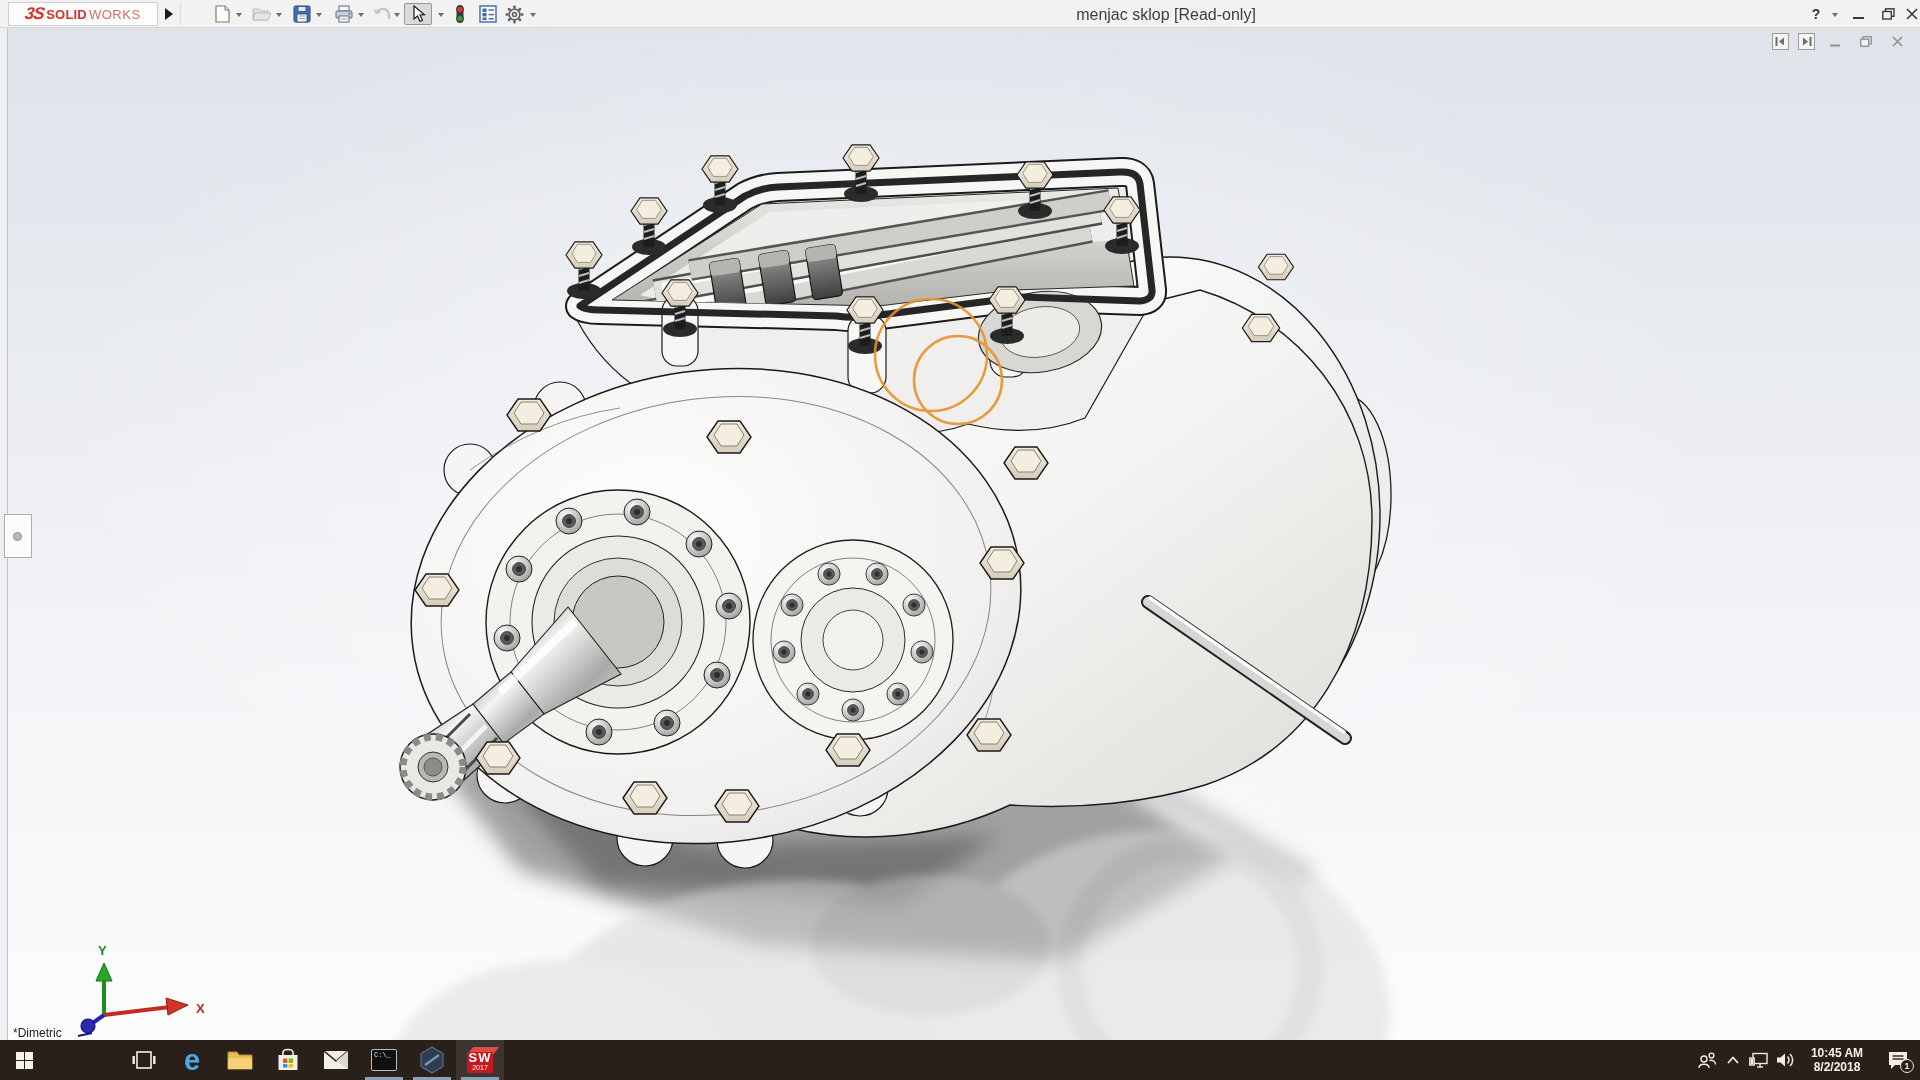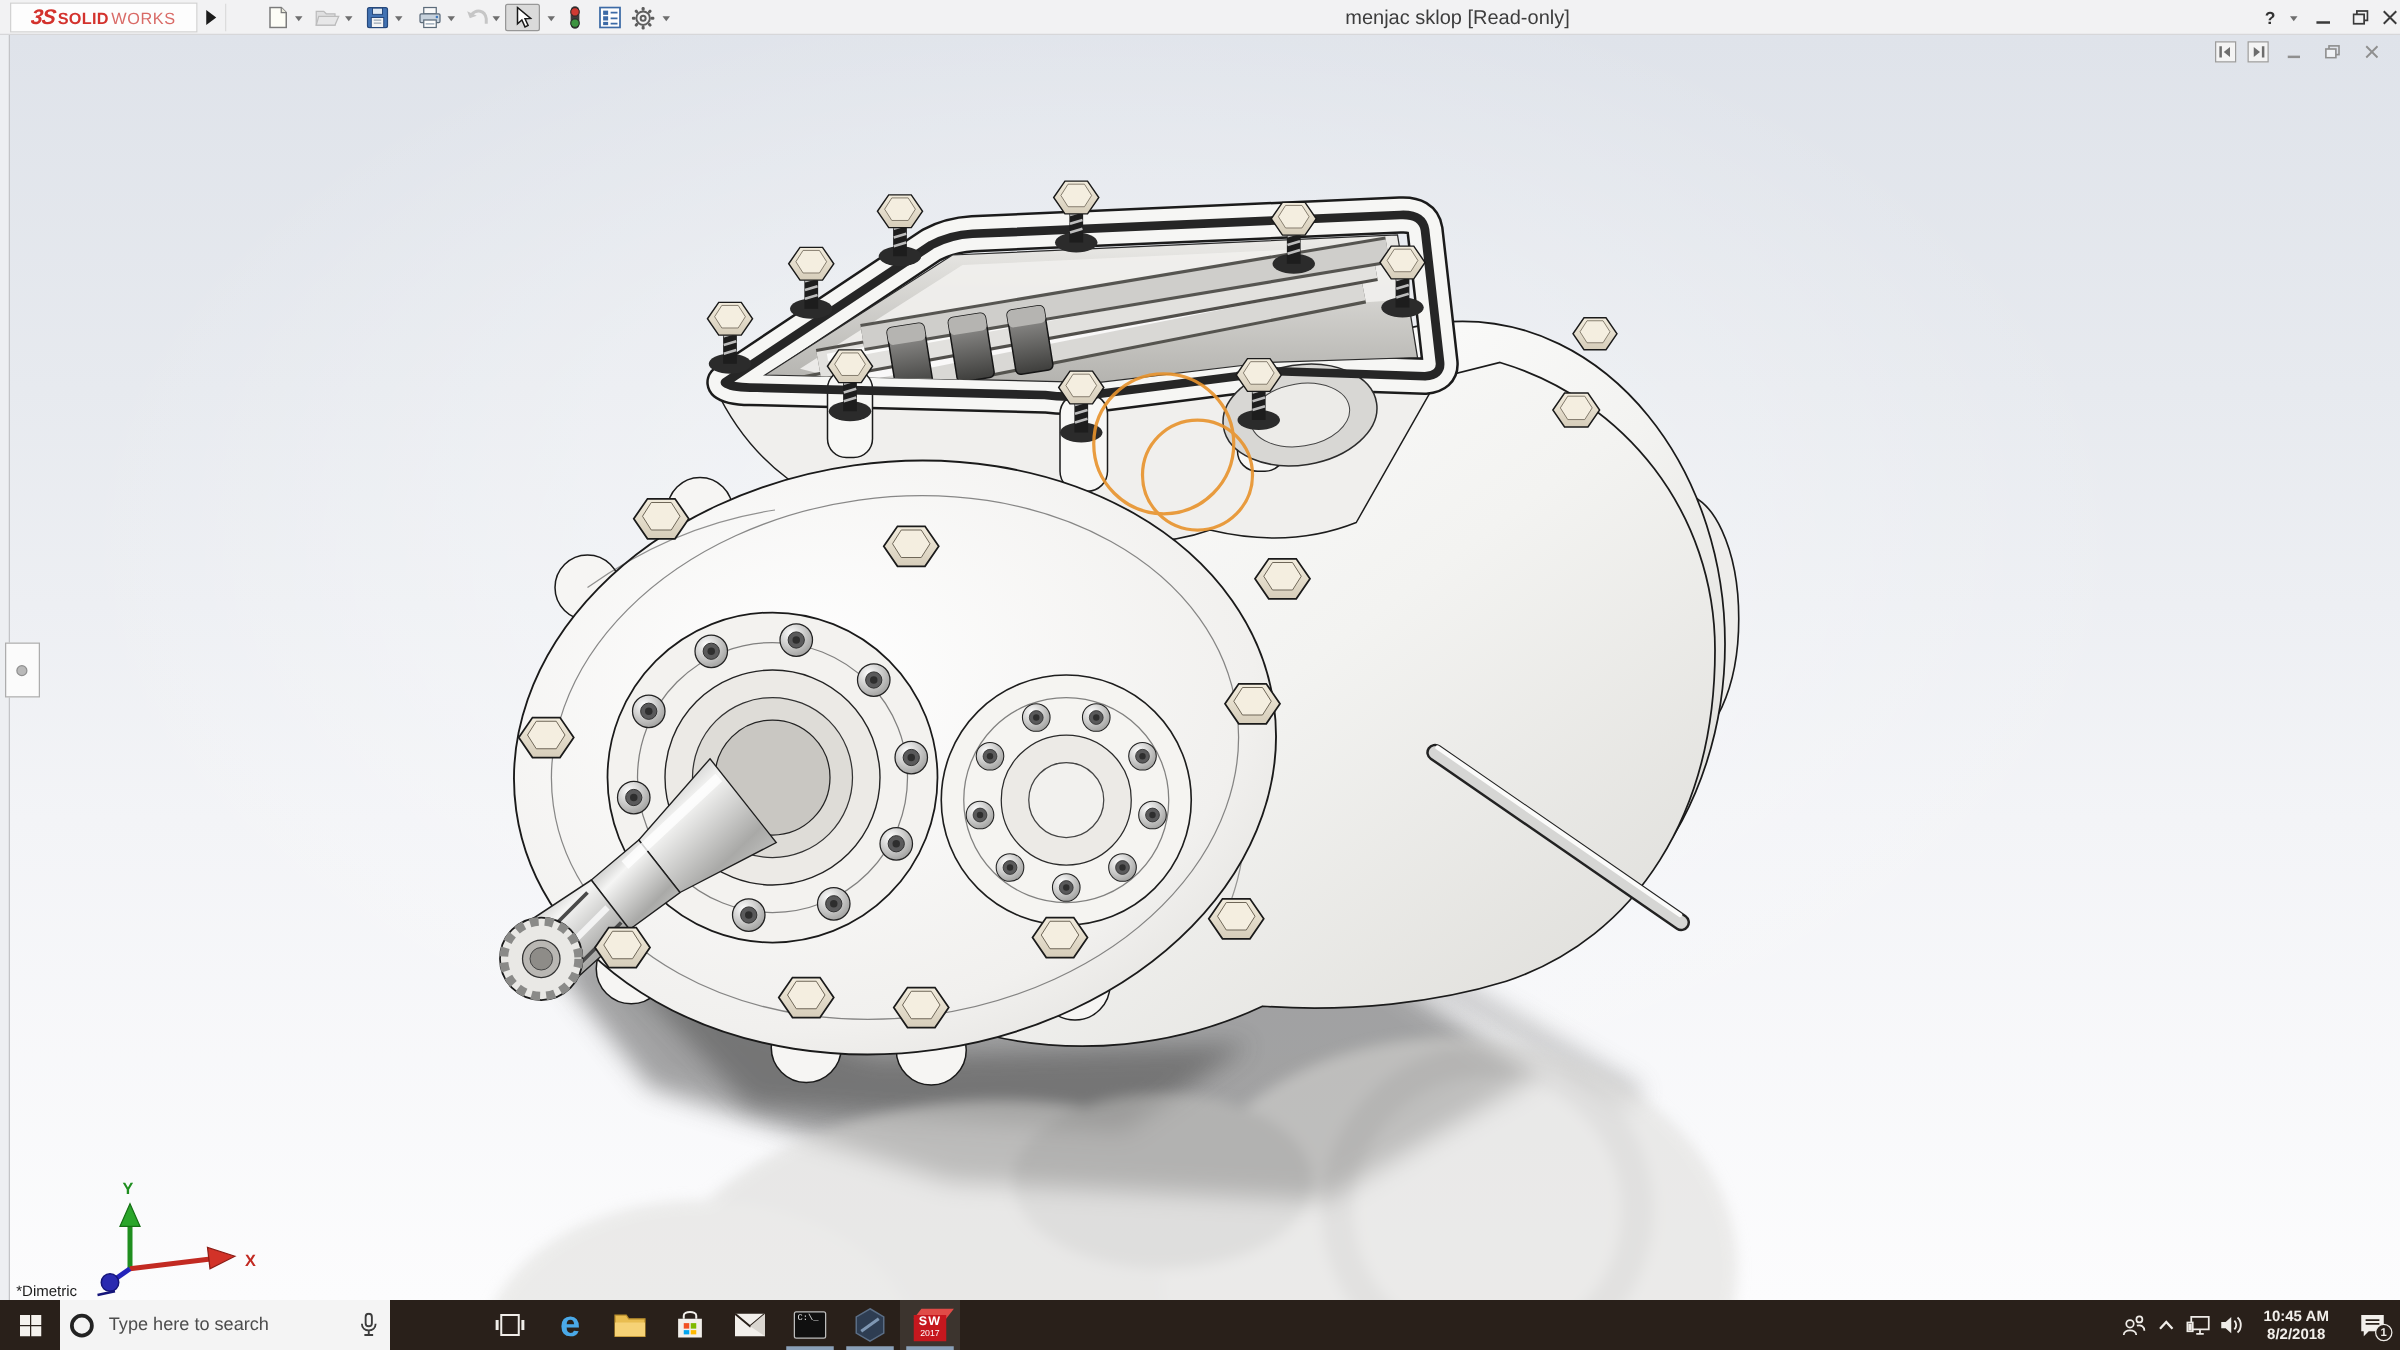--- a/index.html
+++ b/index.html
@@ -77,21 +77,21 @@
     width:38px; height:3px; background:#8aa0b8; }
   .task-icon.active { background:rgba(255,255,255,.09); }
   .edge-e { color:#4aa9e8; font-size:29px; font-weight:bold; line-height:1; }
   .cmd-box { width:26px; height:22px; background:#101010; border:1px solid #bdbdbd;
     border-radius:2px; color:#e8e8e8; font-family:"Liberation Mono",monospace;
     font-size:7px; padding:1px 2px; }
   .sw-box { width:28px; height:28px; position:relative; }
   .sw-face { position:absolute; left:1px; top:6px; width:26px; height:21px; background:#c6171e; }
   .sw-top { position:absolute; left:4px; top:1px; width:26px; height:8px; background:#e04b47;
     transform:skewX(-38deg); }
-  .sw-face .sw-txt { color:#fff; font-weight:bold; font-size:10px; letter-spacing:1px;
+  .sw-face .sw-txt { color:#fff; font-weight:bold; font-size:13px; letter-spacing:1px;
     display:block; text-align:center; line-height:12px; }
   .sw-face .sw-year { color:#fff; font-size:7px; display:block; text-align:center; line-height:8px; }
   .tray { margin-left:auto; display:flex; align-items:center; height:40px;font-weight:bold; }
   .tray-icon { width:26px; height:40px; display:flex; align-items:center;
     justify-content:center; cursor:pointer; }
   .clock { width:66px; text-align:center; color:#f3f0ec; font-size:12px;
     line-height:14px; cursor:pointer; margin:0 6px; }
   .action-btn { width:44px; height:40px; display:flex; align-items:center;
     justify-content:center; position:relative; cursor:pointer; }
   .badge { position:absolute; right:6px; bottom:7px; width:14px; height:14px;
@@ -538,30 +538,20 @@
   <footer class="taskbar">
     <div class="start-btn">
       <div class="win-logo">
         <span></span>
           <span></span>
           <span></span>
           <span></span>
       </div>
     </div>
 
-    <div class="search-box">
-      <span class="cortana"></span>
-      <input type="text" placeholder="Type here to search" style="">
-      <svg width="14" height="20" viewBox="0 0 14 20">
-        <rect x="4.5" y="1" width="5" height="10" rx="2.5" fill="none" stroke="#3c3c3c" stroke-width="1.5"></rect>
-        <path d="M1.5,9 C1.5,16 12.5,16 12.5,9" fill="none" stroke="#3c3c3c" stroke-width="1.5"></path>
-        <line x1="7" y1="14.5" x2="7" y2="18" stroke="#3c3c3c" stroke-width="1.5"></line>
-        <line x1="3.5" y1="18" x2="10.5" y2="18" stroke="#3c3c3c" stroke-width="1.5"></line>
-      </svg>
-    </div>
 
     <div class="task-icon" style="margin-left:72px">
       <svg width="24" height="20" viewBox="0 0 24 20">
         <rect x="5" y="2" width="14" height="16" fill="none" stroke="#f0ede9" stroke-width="1.6"></rect>
         <rect x="0.5" y="6" width="2.4" height="8" fill="#f0ede9"></rect>
         <rect x="21.1" y="6" width="2.4" height="8" fill="#f0ede9"></rect>
       </svg>
     </div>
 
     <div class="task-icon">

